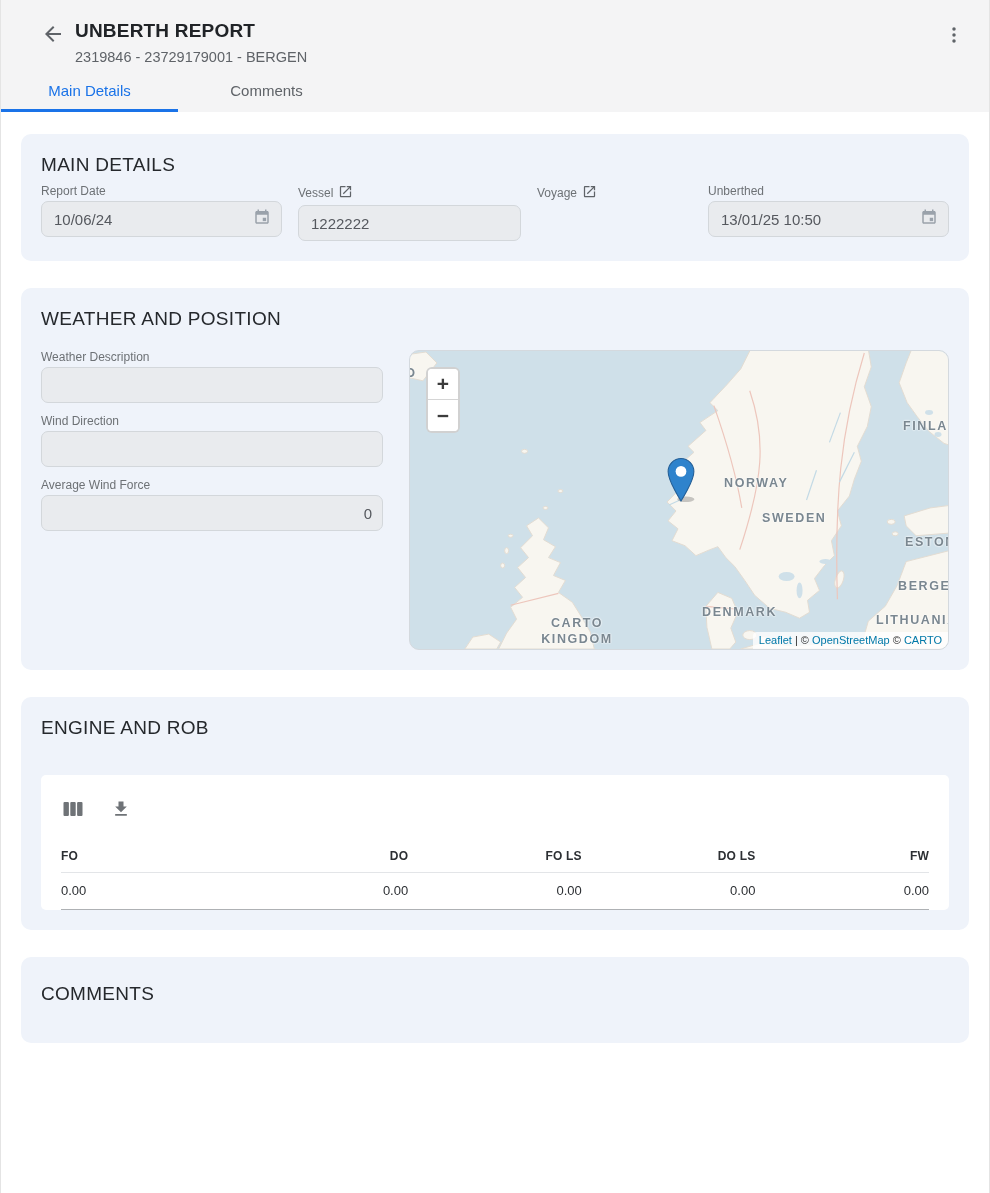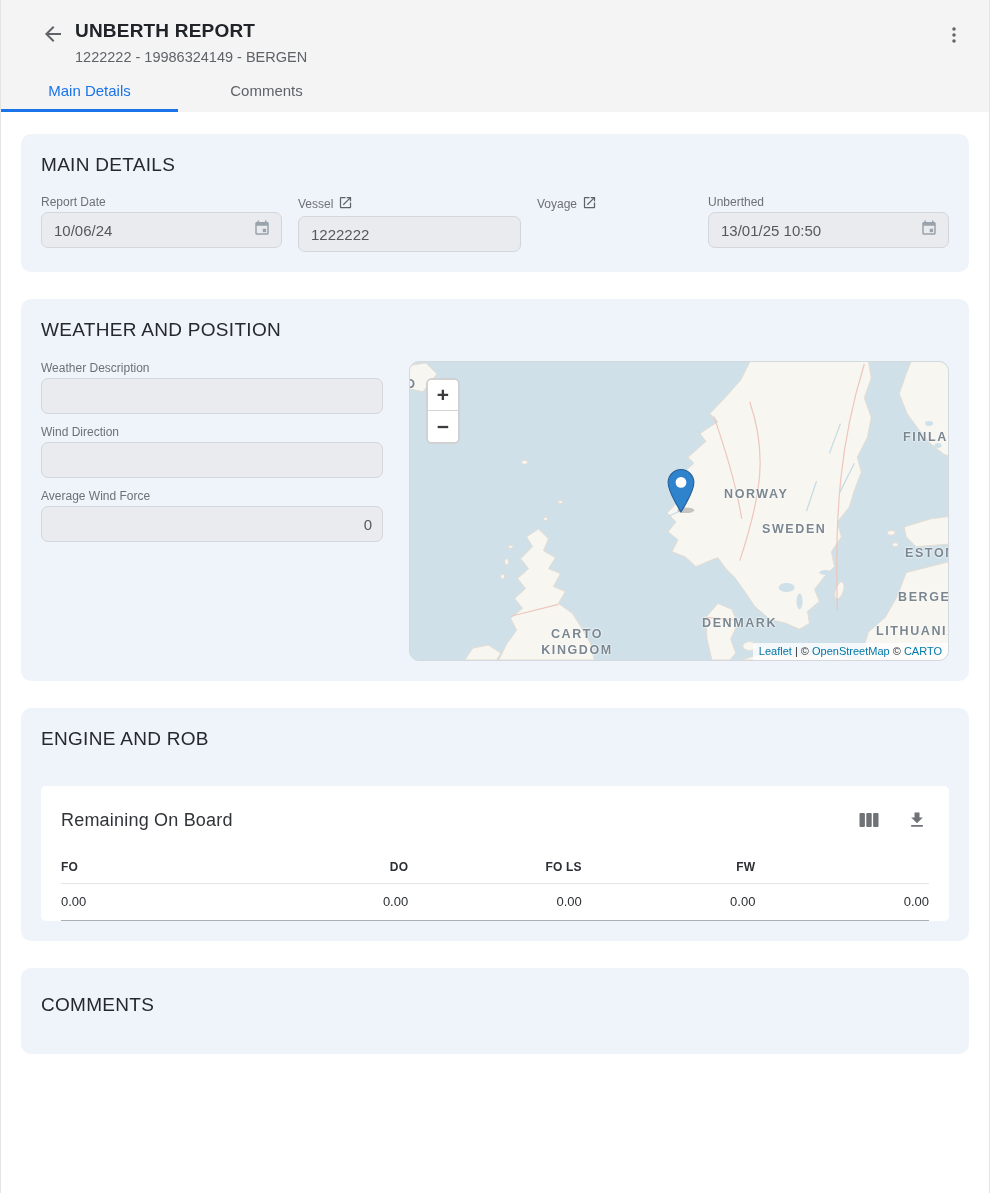--- a/index.html
+++ b/index.html
@@ -22,21 +22,21 @@
          font-size:15px; font-weight:500; color:#5f6368; position:relative; cursor:pointer; }
   .tab.active { color:#1a73e8; }
   .tab.active::after { content:""; position:absolute; left:0; right:0; bottom:0; height:3px; background:#1a73e8; }
 
   
   .content { padding:22px 20px 0 20px; background:#fff; }
   .card { background:#eff3fa; border-radius:10px; padding:20px; margin-bottom:27px; }
   .card-heading { font-size:19px; font-weight:500; color:#25282c; letter-spacing:.3px; }
 
   
-  .fields-grid { display:grid; grid-template-columns:repeat(4,1fr); gap:16px; margin-top:19px; }
+  .fields-grid { display:grid; grid-template-columns:repeat(4,1fr); gap:16px; margin-top:8px; }
   .field-label { font-size:12px; color:#6d7175; margin-bottom:3px; display:flex; align-items:center; gap:5px; }
   .field-label svg { flex:0 0 auto; }
   .input-box { height:36px; background:#e9ebee; border:1px solid #d3d7db; border-radius:7px;
                display:flex; align-items:center; padding:0 10px 0 12px; }
   .input-text { flex:1; font-size:15px; color:#55585e; background:transparent; border:none; outline:none;
                 font-family:inherit; min-width:0; }
   .input-text.num { text-align:right; }
 
   
   .wp-row { display:flex; margin-top:20px; gap:26px; }
@@ -88,21 +88,21 @@
     <div class="header-row">
       <button class="back-btn">
         <span>
           <svg viewBox="0 0 24 24" width="24" height="24" fill="#5f6368">
               <path d="M20 11H7.83l5.59-5.59L12 4l-8 8 8 8 1.41-1.41L7.83 13H20v-2z"></path>
             </svg>
         </span>
       </button>
       <div class="titles">
         <div class="page-title">UNBERTH REPORT</div>
-        <div class="page-subtitle">1222222 - 19986324149 - BERGEN</div>
+        <div class="page-subtitle">2319846 - 23729179001 - BERGEN</div>
       </div>
       <button class="kebab-btn">
         <span>
           <svg viewBox="0 0 24 24" width="22" height="22" fill="#5f6368">
               <circle cx="12" cy="5.5" r="1.9"></circle>
               <circle cx="12" cy="12" r="1.9"></circle>
               <circle cx="12" cy="18.5" r="1.9"></circle>
             </svg>
         </span>
       </button>
@@ -288,21 +288,20 @@
           </div>
         </div>
       </div>
     </div>
 
     <div class="card engine">
       <div class="card-heading">ENGINE AND ROB</div>
 
       <div class="rob-card">
         <div class="rob-head">
-          <div class="rob-title">Remaining On Board</div>
           <div class="rob-icons">
             <button class="icon-btn">
               <span>
                 <svg width="20" height="18" viewBox="0 0 20 18" fill="#6f7377">
                     <rect x="0.5" y="2" width="5.4" height="14" rx="1"></rect>
                     <rect x="7.3" y="2" width="5.4" height="14" rx="1"></rect>
                     <rect x="14.1" y="2" width="5.4" height="14" rx="1"></rect>
                   </svg>
               </span>
             </button>
@@ -314,20 +313,21 @@
               </span>
             </button>
           </div>
         </div>
 
         <div class="rob-table">
           <div class="rob-tr hdr">
             <div class="rob-th">FO</div>
             <div class="rob-th">DO</div>
             <div class="rob-th">FO LS</div>
+            <div class="rob-th">DO LS</div>
             <div class="rob-th">FW</div>
           </div>
           <div class="rob-tr row">
             <div class="rob-td">0.00</div>
             <div class="rob-td">0.00</div>
             <div class="rob-td">0.00</div>
             <div class="rob-td">0.00</div>
             <div class="rob-td">0.00</div>
           </div>
         </div>

